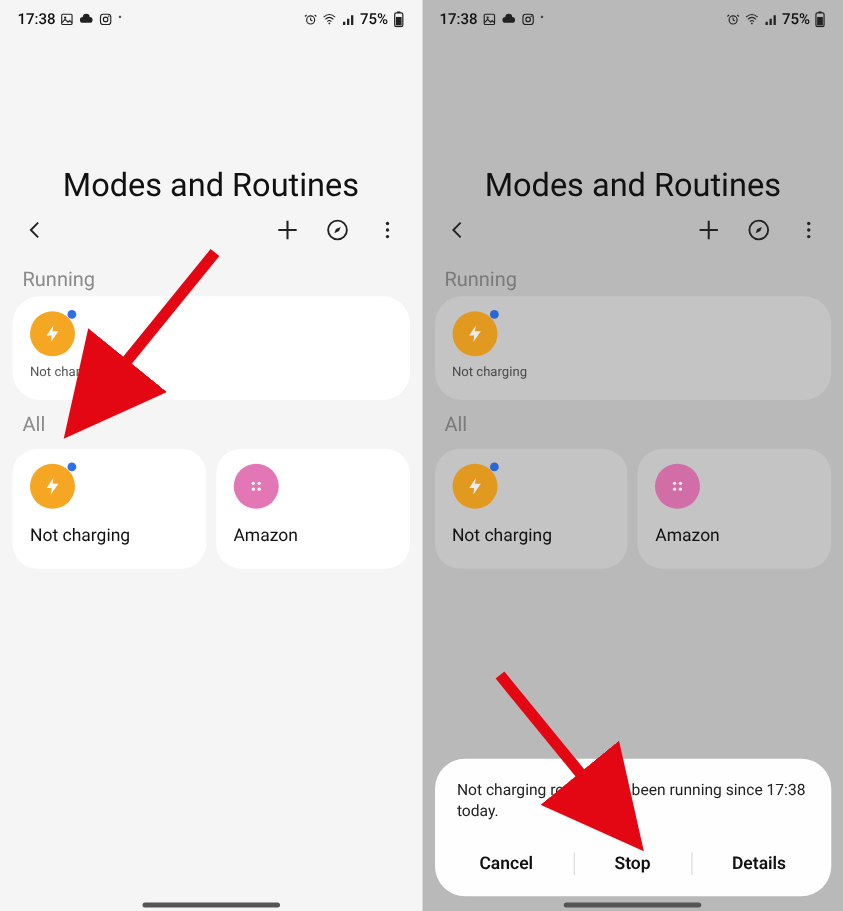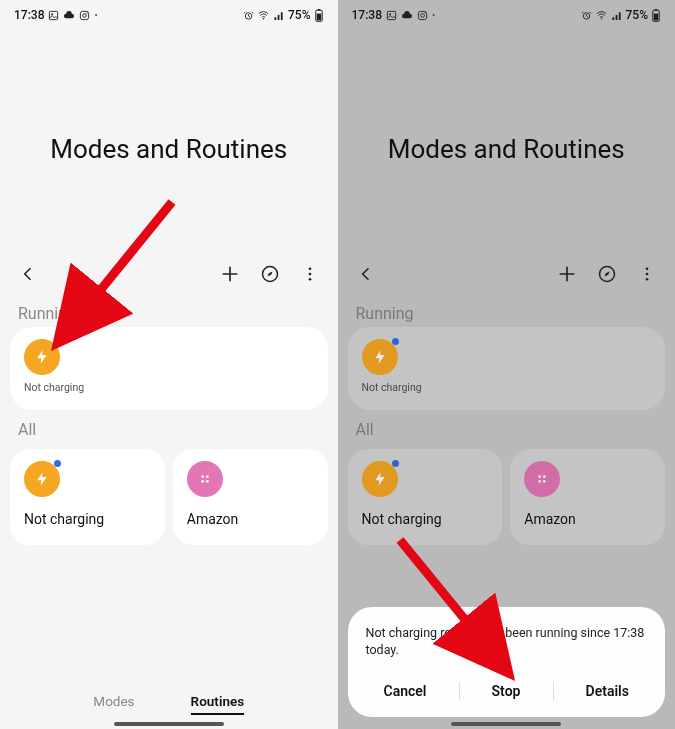--- a/index.html
+++ b/index.html
@@ -36,21 +36,20 @@
   .status-right { display: flex; gap: 3px; }
   .status-icon { display:inline-flex; align-items:center; }
 
   
   .big-title {
     font-size: 26px;
     color: #111;
     font-weight: 400;
     text-align: center;
     margin-top: 108px;
-    margin-bottom: 90px;
   }
 
   
   .action-row {
     display: flex;
     align-items: center;
     justify-content: space-between;
     padding: 0 16px;
     height: 40px;
   }
@@ -289,24 +288,20 @@
             <circle cx="8" cy="8" r="2.3" fill="#fff"></circle>
             <circle cx="16" cy="8" r="2.3" fill="#fff"></circle>
             <circle cx="8" cy="16" r="2.3" fill="#fff"></circle>
             <circle cx="16" cy="16" r="2.3" fill="#fff"></circle>
           </svg>
       </div>
       <div class="card-name">Amazon</div>
     </div>
   </div>
 
-  <div class="tabs">
-    <div class="tab">Modes</div>
-    <div class="tab active">Routines</div>
-  </div>
   <div class="gesture-bar"></div>
 </div>
 
 <div class="phone phone-right">
   <div class="status-bar">
     <div class="status-left">
       <span>17:38</span>
       <span class="status-icon">
           <svg width="11" height="11" viewBox="0 0 24 24">
             <rect x="3" y="3" width="18" height="18" rx="2" fill="none" stroke="#222" stroke-width="2"></rect>

